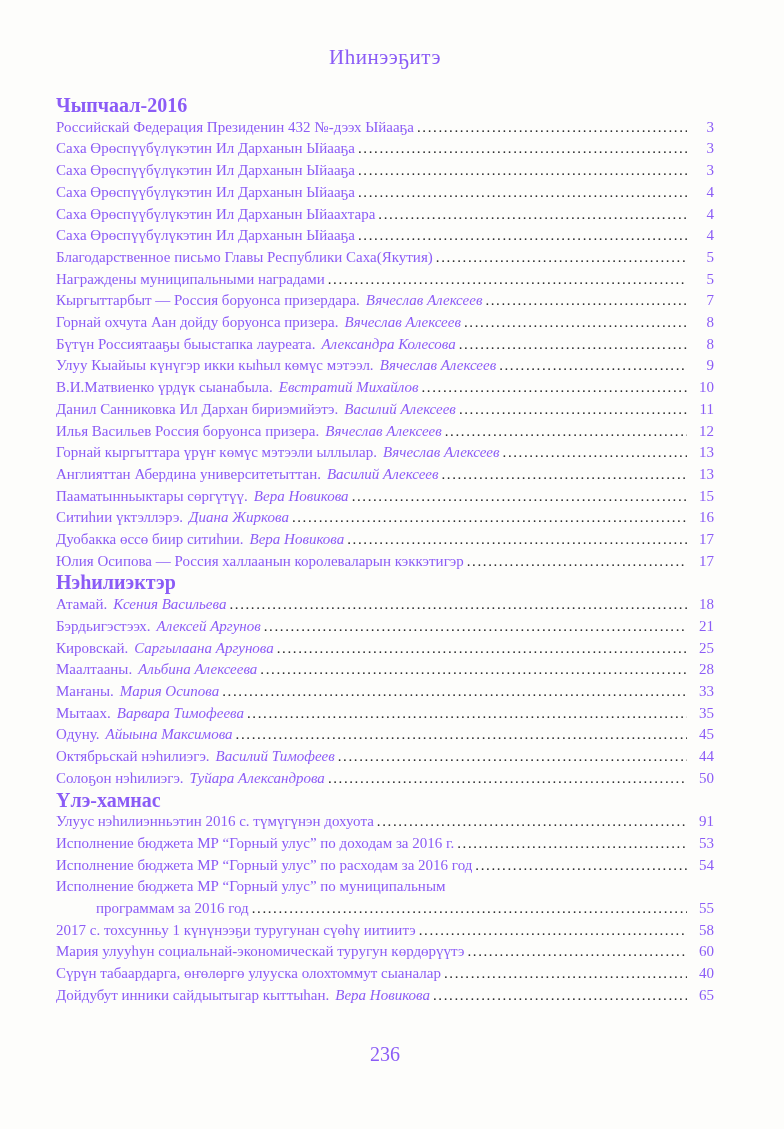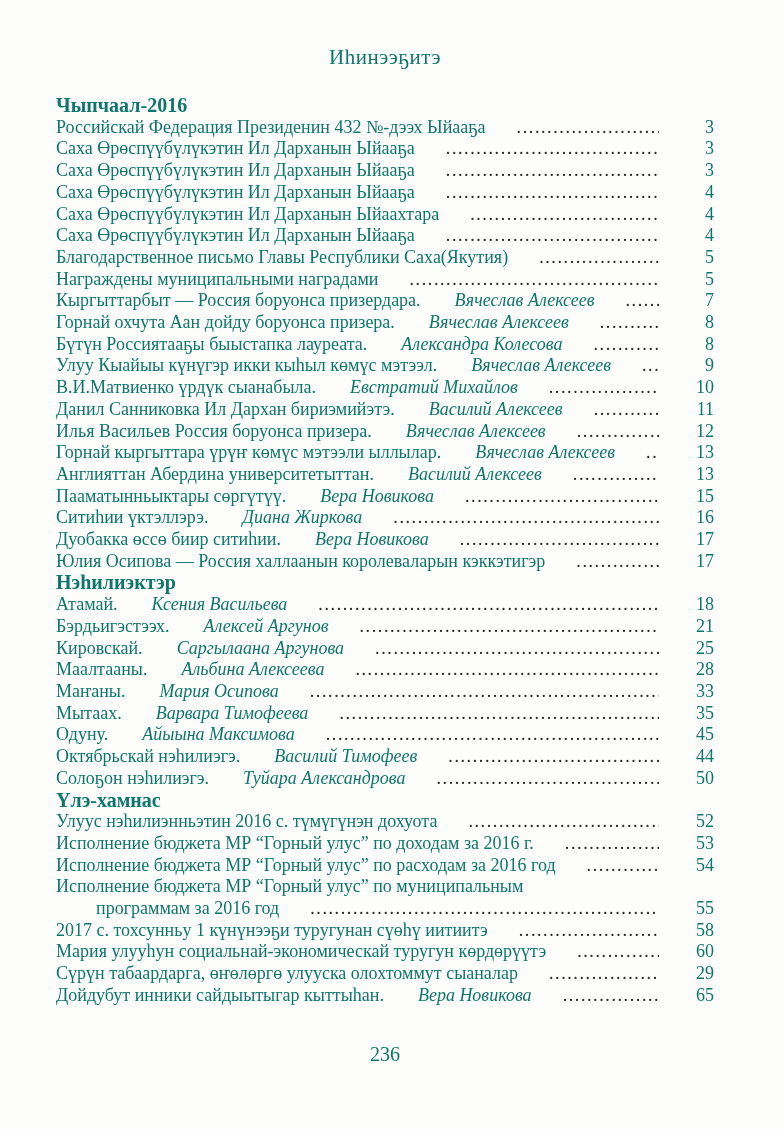--- a/index.html
+++ b/index.html
@@ -4,43 +4,42 @@
 <style>
   html,body{margin:0;padding:0;background:#e8e8e6;}
   .page{
     position:relative;
     width:784px;height:1129px;
     margin:0 auto;
     background:#fdfdfb;
     box-sizing:border-box;
     padding:46px 70px 0 56px;
     font-family:"Liberation Serif","DejaVu Serif",serif;
-    color:#0f766e;
+    color:#8b5cf6;
     overflow:hidden;
   }
   .doc-title{
     text-align:center;
     font-size:21px;
     line-height:22px;
     margin-bottom:27px;
     letter-spacing:0.5px;
   }
   .section-header{
     text-align:left;
     font-weight:bold;
     font-size:20px;
     line-height:21.7px;
   }
   .row{
     display:flex;
     align-items:baseline;
-    font-size:18px;
+    font-size:15px;
     line-height:21.7px;
     white-space:nowrap;
-    gap:28px;
   }
   .row .t{flex:0 0 auto;}
   .row .a{flex:0 0 auto;font-style:italic;padding-left:6px;}
   .row .leader{
     flex:1 1 auto;
     overflow:hidden;
     white-space:nowrap;
     margin:0 1px 0 3px;
     min-width:8px;
   }
@@ -237,21 +236,21 @@
       <div class="row">
         <span class="t">Солоҕон нэһилиэгэ.</span>
         <span class="a">Туйара Александрова</span>
         <span class="leader"></span>
         <span class="pg">50</span>
       </div>
       <div class="section-header">Үлэ-хамнас</div>
       <div class="row">
         <span class="t">Улуус нэһилиэнньэтин 2016 с. түмүгүнэн дохуота</span>
         <span class="leader"></span>
-        <span class="pg">52</span>
+        <span class="pg">91</span>
       </div>
       <div class="row">
         <span class="t">Исполнение бюджета МР “Горный улус” по доходам за 2016 г.</span>
         <span class="leader"></span>
         <span class="pg">53</span>
       </div>
       <div class="row">
         <span class="t">Исполнение бюджета МР “Горный улус” по расходам за 2016 год</span>
         <span class="leader"></span>
         <span class="pg">54</span>
@@ -270,21 +269,21 @@
         <span class="pg">58</span>
       </div>
       <div class="row">
         <span class="t">Мария улууһун социальнай-экономическай туругун көрдөрүүтэ</span>
         <span class="leader"></span>
         <span class="pg">60</span>
       </div>
       <div class="row">
         <span class="t">Сүрүн табаардарга, өҥөлөргө улууска  олохтоммут сыаналар</span>
         <span class="leader"></span>
-        <span class="pg">29</span>
+        <span class="pg">40</span>
       </div>
       <div class="row">
         <span class="t">Дойдубут инники сайдыытыгар кыттыһан.</span>
         <span class="a">Вера Новикова</span>
         <span class="leader"></span>
         <span class="pg">65</span>
       </div>
     </div>
   <div class="folio">236</div>
 </div>

